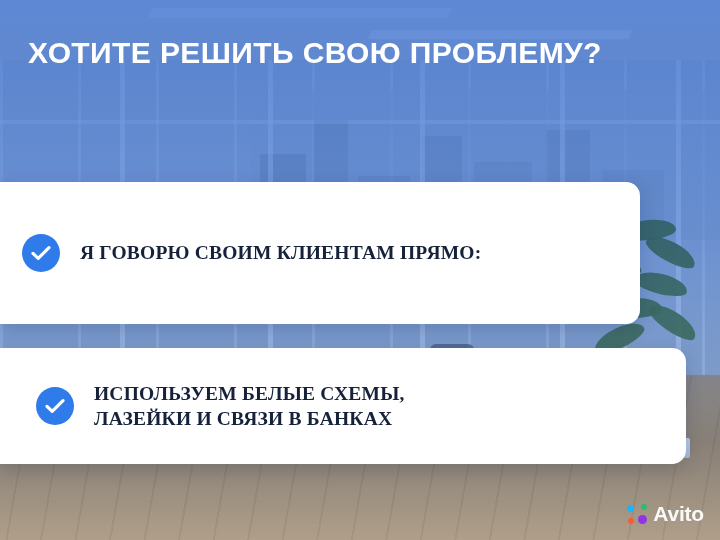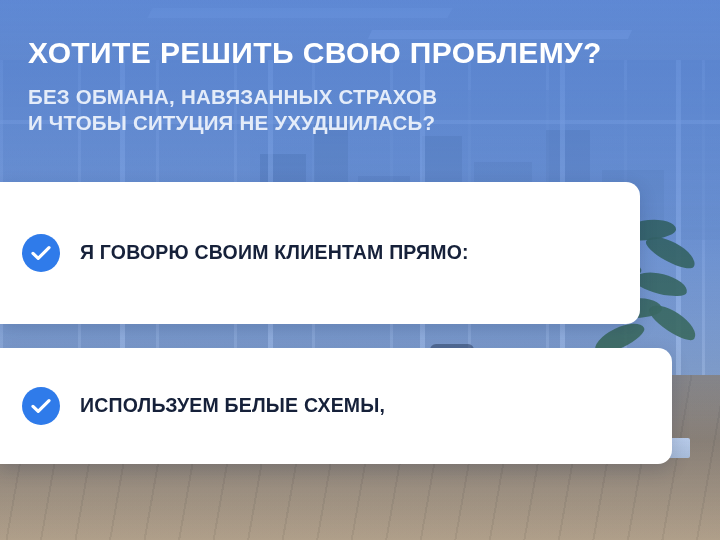--- a/index.html
+++ b/index.html
@@ -170,21 +170,21 @@
   .card {
     position: absolute;
     left: 0;
     background: #ffffff;
     border-radius: 0 14px 14px 0;
     display: flex;
     align-items: center;
     box-shadow: 0 6px 18px rgba(14,32,68,0.18);
   }
   .card-1 { top: 182px; width: 640px; height: 142px; }
-  .card-2 { top: 348px; width: 672px; height: 116px; }
+  .card-2 { top: 348px; width: 672px; height: 116px; padding-left: 14px; }
 
   .check {
     flex: 0 0 auto;
     width: 38px;
     height: 38px;
     margin-left: 22px;
     margin-right: 20px;
     border-radius: 50%;
     background: #2f7bea;
     display: flex;
@@ -195,21 +195,21 @@
 
   .card-text {
     color: #16213a;
     font-size: 19.5px;
     line-height: 1.3;
     font-weight: bold;
     letter-spacing: 0.2px;
     text-transform: uppercase;
     padding-right: 24px;
   }
-  .card-text .tline { display: block; }
+  .card-text .tline { display: block; font-family: Liberation Serif, serif; }
 
   
   .watermark {
     position: absolute;
     right: 16px;
     bottom: 14px;
     display: flex;
     align-items: center;
     gap: 6px;
     opacity: .95;
@@ -280,24 +280,20 @@
       <span class="leaf" style="left:10px; top:108px;transform:rotate(-26deg);"></span>
       <span class="pot"></span>
     </div>
   </div>
 
   <div class="tint"></div>
   <div class="tint2"></div>
 
   <div class="headline">
     <h1>ХОТИТЕ РЕШИТЬ СВОЮ ПРОБЛЕМУ?</h1>
-    <div class="sub">
-      <span class="sub-line">БЕЗ ОБМАНА, НАВЯЗАННЫХ СТРАХОВ</span>
-      <span class="sub-line">И ЧТОБЫ СИТУЦИЯ НЕ УХУДШИЛАСЬ?</span>
-    </div>
   </div>
 
   <div class="card card-1">
     <span class="check">
       <svg width="20" height="16" viewBox="0 0 20 16" aria-hidden="true">
         <path d="M2 8.4 L7.2 13.4 L18 2.6" fill="none" stroke="#ffffff" stroke-width="3.2" stroke-linecap="round" stroke-linejoin="round"></path>
       </svg>
     </span>
     <div class="card-text">
       <span class="tline">Я ГОВОРЮ СВОИМ КЛИЕНТАМ ПРЯМО:</span>
@@ -305,17 +301,27 @@
   </div>
 
   <div class="card card-2">
     <span class="check">
       <svg width="20" height="16" viewBox="0 0 20 16" aria-hidden="true">
         <path d="M2 8.4 L7.2 13.4 L18 2.6" fill="none" stroke="#ffffff" stroke-width="3.2" stroke-linecap="round" stroke-linejoin="round"></path>
       </svg>
     </span>
     <div class="card-text">
       <span class="tline">ИСПОЛЬЗУЕМ БЕЛЫЕ СХЕМЫ,</span>
+      <span class="tline">ЛАЗЕЙКИ И СВЯЗИ В БАНКАХ</span>
     </div>
   </div>
 
+  <div class="watermark">
+    <span class="wm-dots">
+      <i class="d1"></i>
+      <i class="d2"></i>
+      <i class="d3"></i>
+      <i class="d4"></i>
+    </span>
+    <span class="wm-text">Avito</span>
+  </div>
 
 </div>
 
 </body></html>

